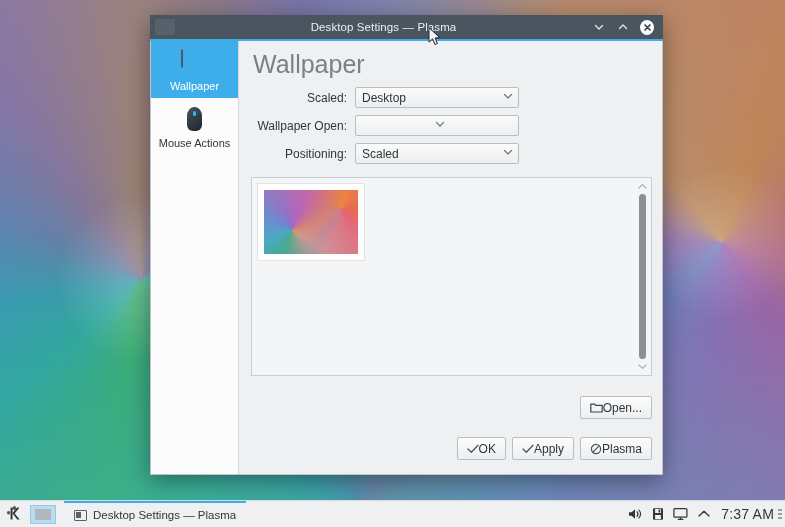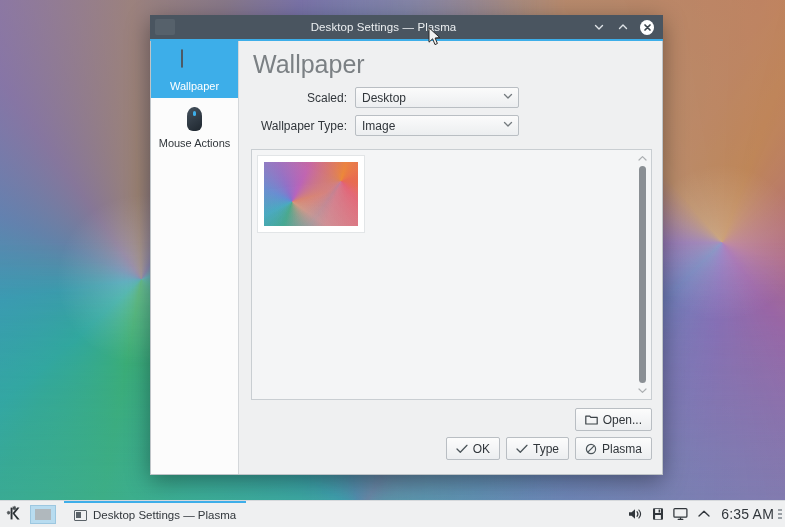--- a/index.html
+++ b/index.html
@@ -250,27 +250,27 @@
     flex: 1; width: 13px; display: flex; justify-content: center;
     padding: 2px 0;
   }
   .vscroll .thumb {
     width: 7px; height: 100%; background: #8a8f94; border-radius: 4px;
   }
 
   
   .btn-row { display: flex; justify-content: flex-end; gap: 6px; margin-bottom: 6px; }
   .btn {
-    display: inline-flex; align-items: center; gap: 5px;
+    display: inline-flex; align-items: center; 
     height: 23px; padding: 8px 9px;
     background: linear-gradient(#fcfcfc, #eceef0);
     border: 1px solid #b9bec3;
     border-radius: 2px;
     font-size: 12px; color: #31363b;
-    cursor: pointer; white-space: nowrap;
+    cursor: pointer; white-space: nowrap; margin-top: 12px;
   }
   .btn svg { display:block; }
 
   
   #taskbar {
     position: absolute; left: 0; bottom: 0;
     width: 785px; height: 27px;
     background: #eff0f1;
     border-top: 1px solid #d6d9dc;
     display: flex; align-items: center;
@@ -390,31 +390,41 @@
           <span class="val">Desktop</span>
           <span class="chev">
             <svg width="12" height="12" viewBox="0 0 12 12">
                 <path d="M2.5 4.5 L6 8 L9.5 4.5" fill="none" stroke="#4a5257" stroke-width="1.3" stroke-linecap="round" stroke-linejoin="round"></path>
               </svg>
           </span>
         </div>
       </div>
 
       <div class="form-row">
-        <span class="lbl">Wallpaper Type:</span>
+        <span class="lbl">Wallpaper Open:</span>
         <div class="combo">
-          <span class="val">Image</span>
           <span class="chev">
             <svg width="12" height="12" viewBox="0 0 12 12">
                 <path d="M2.5 4.5 L6 8 L9.5 4.5" fill="none" stroke="#4a5257" stroke-width="1.3" stroke-linecap="round" stroke-linejoin="round"></path>
               </svg>
           </span>
         </div>
       </div>
 
+      <div class="form-row">
+        <span class="lbl">Positioning:</span>
+        <div class="combo">
+          <span class="val">Scaled</span>
+          <span class="chev">
+            <svg width="12" height="12" viewBox="0 0 12 12">
+                <path d="M2.5 4.5 L6 8 L9.5 4.5" fill="none" stroke="#4a5257" stroke-width="1.3" stroke-linecap="round" stroke-linejoin="round"></path>
+              </svg>
+          </span>
+        </div>
+      </div>
 
       <div id="wp-list">
         <div id="wp-grid">
           <div class="wp-thumb selected">
             <div class="img"></div>
           </div>
         </div>
         <div class="vscroll">
           <div class="arrow">
             <svg width="9" height="7" viewBox="0 0 9 7">
@@ -451,21 +461,21 @@
               </svg>
           </span>
           <span>OK</span>
         </div>
         <div class="btn">
           <span>
             <svg width="12" height="10" viewBox="0 0 12 10">
                 <path d="M1 5 L4.3 8.3 L11 1.3" fill="none" stroke="#4b5459" stroke-width="1.25" stroke-linecap="round" stroke-linejoin="round"></path>
               </svg>
           </span>
-          <span>Type</span>
+          <span>Apply</span>
         </div>
         <div class="btn">
           <span>
             <svg width="12" height="12" viewBox="0 0 12 12">
                 <circle cx="6" cy="6" r="4.6" fill="none" stroke="#4b5459" stroke-width="1.2"></circle>
                 <path d="M2.9 9.1 L9.1 2.9" stroke="#4b5459" stroke-width="1.2"></path>
               </svg>
           </span>
           <span>Plasma</span>
         </div>
@@ -530,20 +540,20 @@
         <path d="M7.5 10.4 v2" stroke="#31363b" stroke-width="1.25"></path>
       </svg>
     </span>
     <span class="ti">
       <svg width="14" height="12" viewBox="0 0 14 12">
           <path d="M2 8 L7 3.2 L12 8" fill="none" stroke="#31363b" stroke-width="1.35" stroke-linecap="round" stroke-linejoin="round"></path>
         </svg>
     </span>
   </div>
 
-  <div id="clock">6:35 AM</div>
+  <div id="clock">7:37 AM</div>
 
   <div id="handle">
     <i></i>
       <i></i>
       <i></i>
   </div>
 </div>
 
 </body></html>

